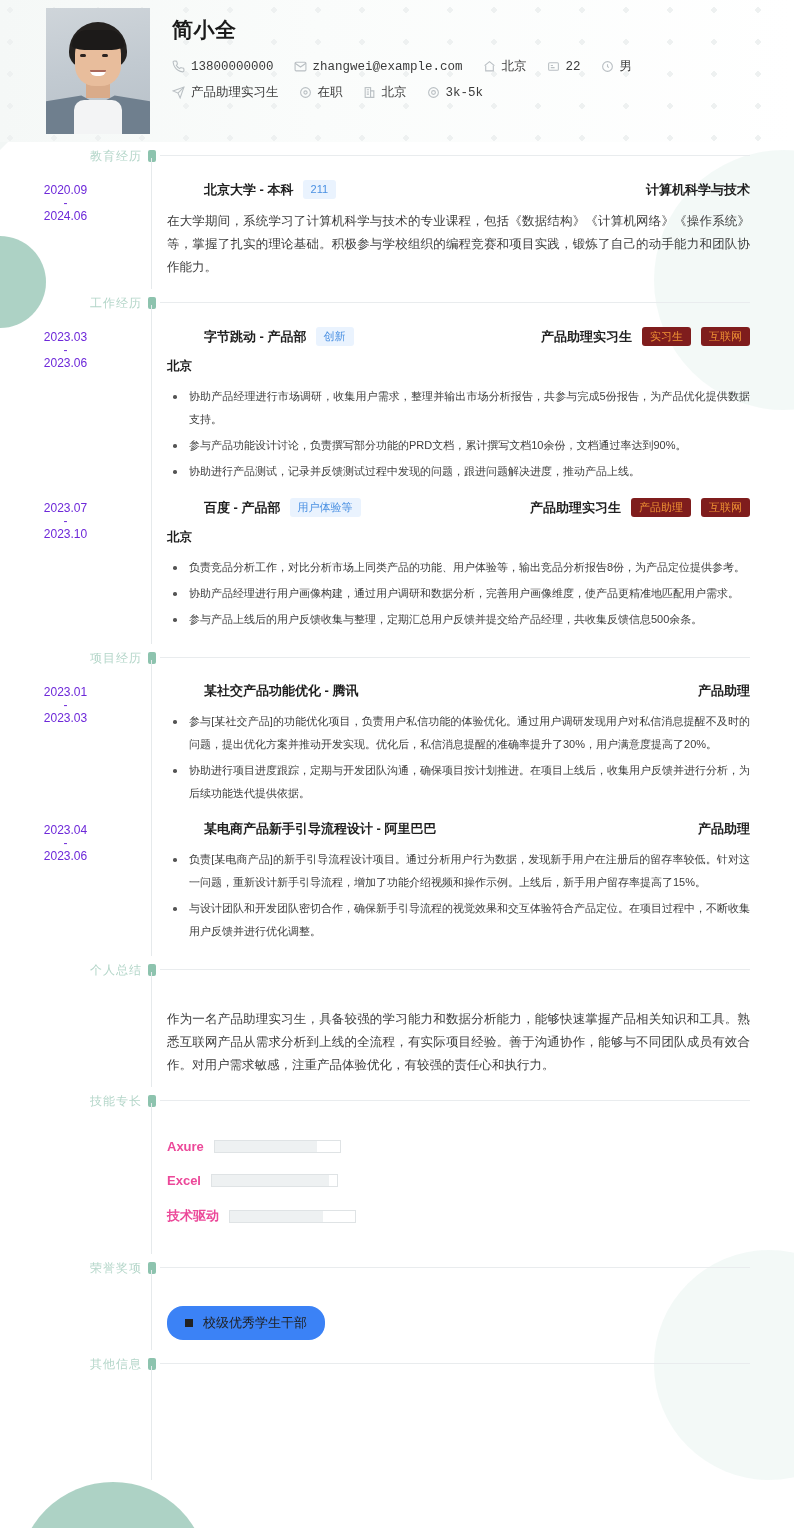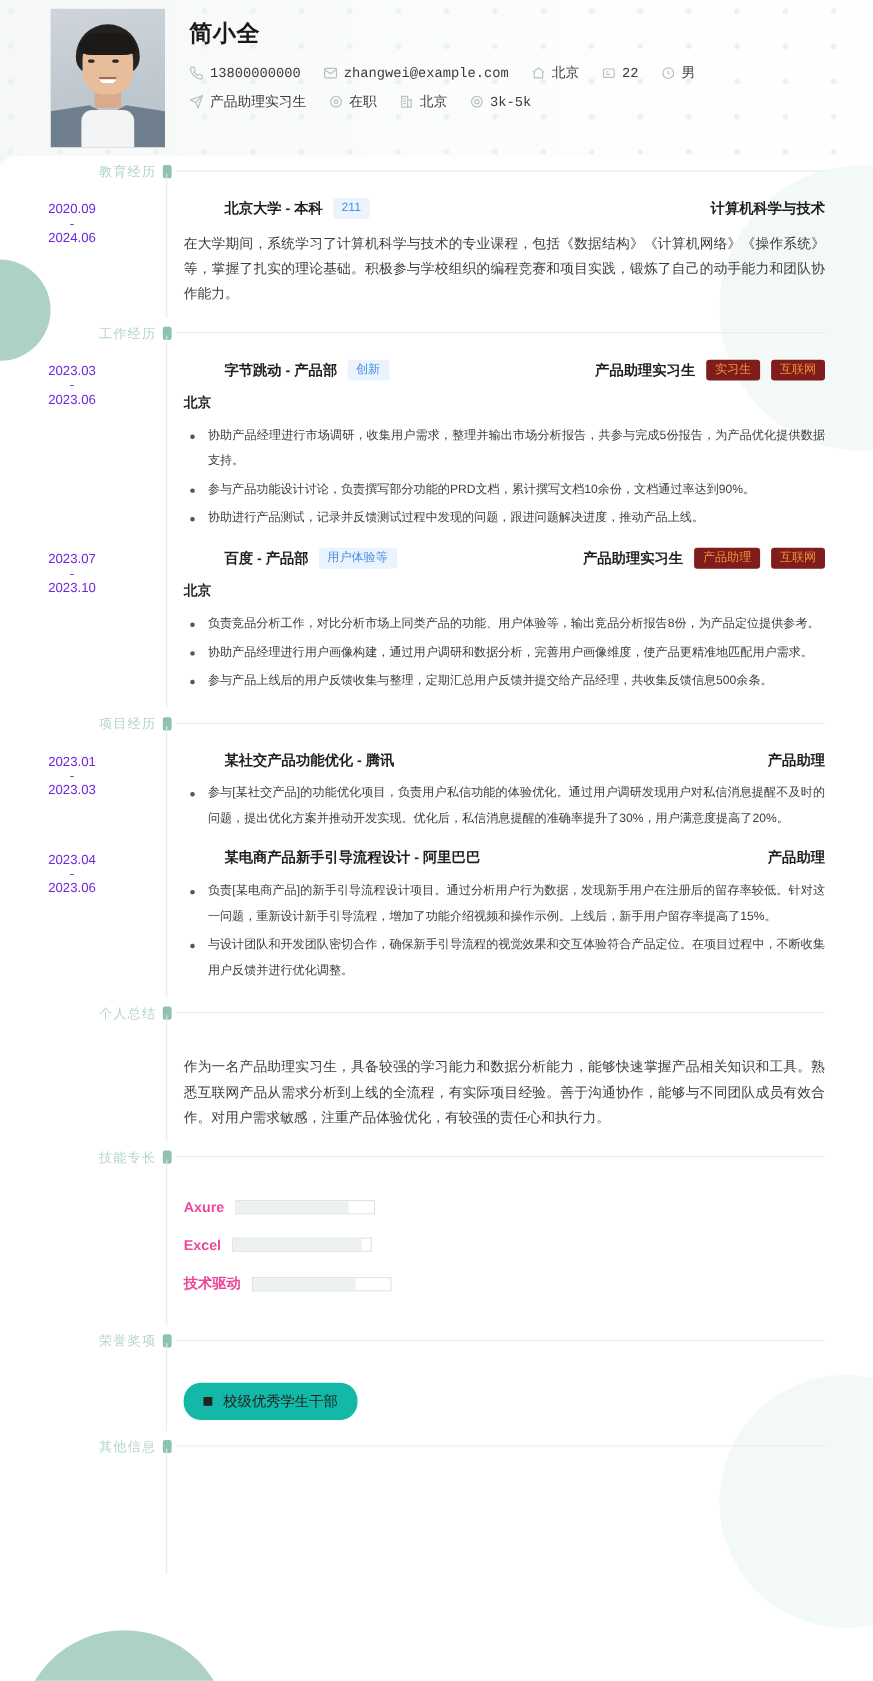--- a/index.html
+++ b/index.html
@@ -101,21 +101,21 @@
     width: 3.5px; height: 3.5px; border-radius: 50%; background: #555;
   }
 
   
   .skill-row { display: flex; align-items: center; margin-bottom: 19px; }
   .skill-name { font-size: 13px; font-weight: 700; color: #ec4899; margin-right: 10px; white-space: nowrap; }
   .skill-bar { height: 13px; border: 1px solid #dfe3e5; background: #fff; position: relative; }
   .skill-fill { position: absolute; left: 0; top: 0; bottom: 0; background: #eef1f2; }
 
   
-  .honor { display: inline-flex; align-items: center; gap: 10px; background: #14b8a6; border-radius: 16px; padding: 8px 18px; }
+  .honor { display: inline-flex; align-items: center; gap: 10px; background: #3b82f6; border-radius: 16px; padding: 8px 18px; }
   .honor-sq { width: 8px; height: 8px; background: #222; }
   .honor-txt { font-size: 13px; color: #1f1f1f; }
 </style>
 </head>
 <body>
 
 <div class="blob blob-left"></div>
 <div class="blob blob-bottom"></div>
 <div class="blob blob-tr"></div>
 <div class="blob blob-br"></div>
@@ -341,20 +341,21 @@
           <div class="entry-top">
             <div class="entry-left">
               <span class="entry-title">某社交产品功能优化 - 腾讯</span>
             </div>
             <div class="entry-right">
               <span class="entry-role">产品助理</span>
             </div>
           </div>
           <ul class="bullets">
             <li>参与[某社交产品]的功能优化项目，负责用户私信功能的体验优化。通过用户调研发现用户对私信消息提醒不及时的问题，提出优化方案并推动开发实现。优化后，私信消息提醒的准确率提升了30%，用户满意度提高了20%。</li>
+            <li>协助进行项目进度跟踪，定期与开发团队沟通，确保项目按计划推进。在项目上线后，收集用户反馈并进行分析，为后续功能迭代提供依据。</li>
           </ul>
         </div>
       </div>
 
       <div class="row">
         <div class="row-date">
           <span>2023.04</span>
           <span class="dash">-</span>
           <span>2023.06</span>
         </div>

